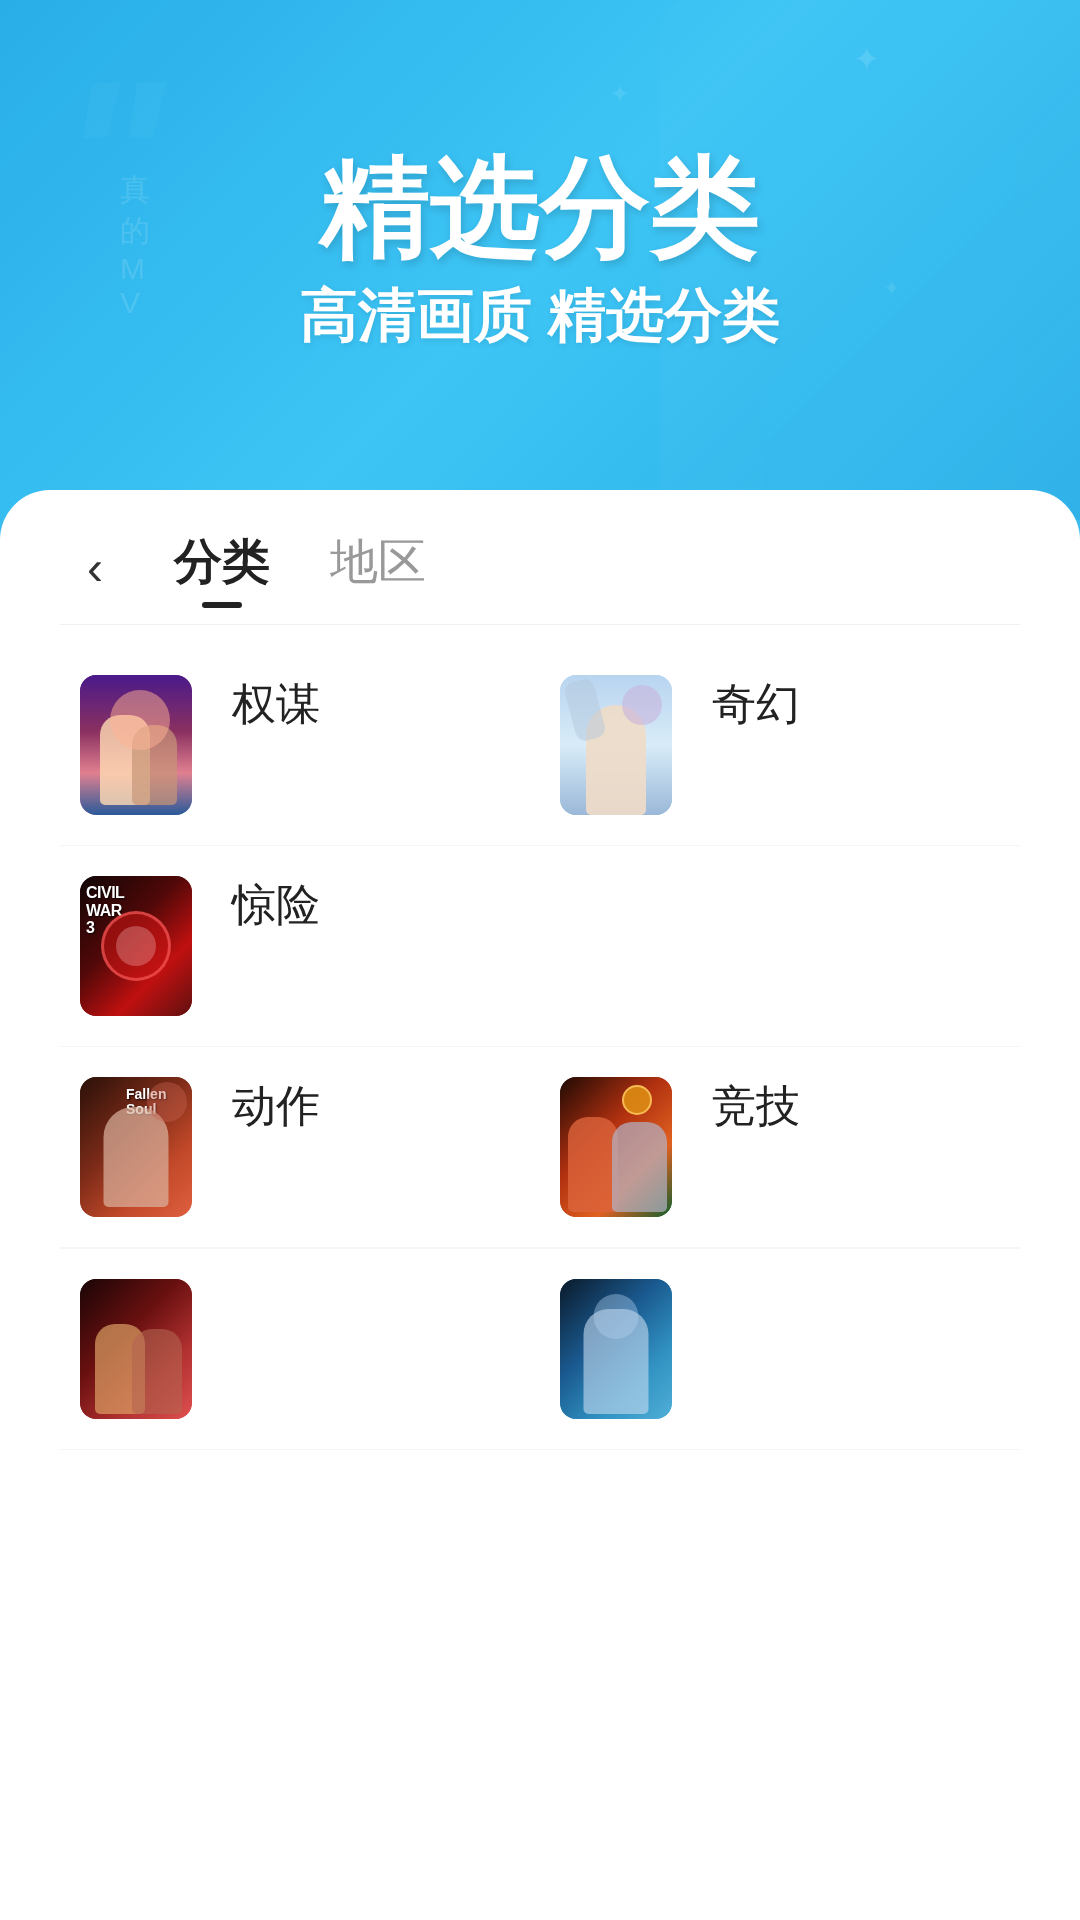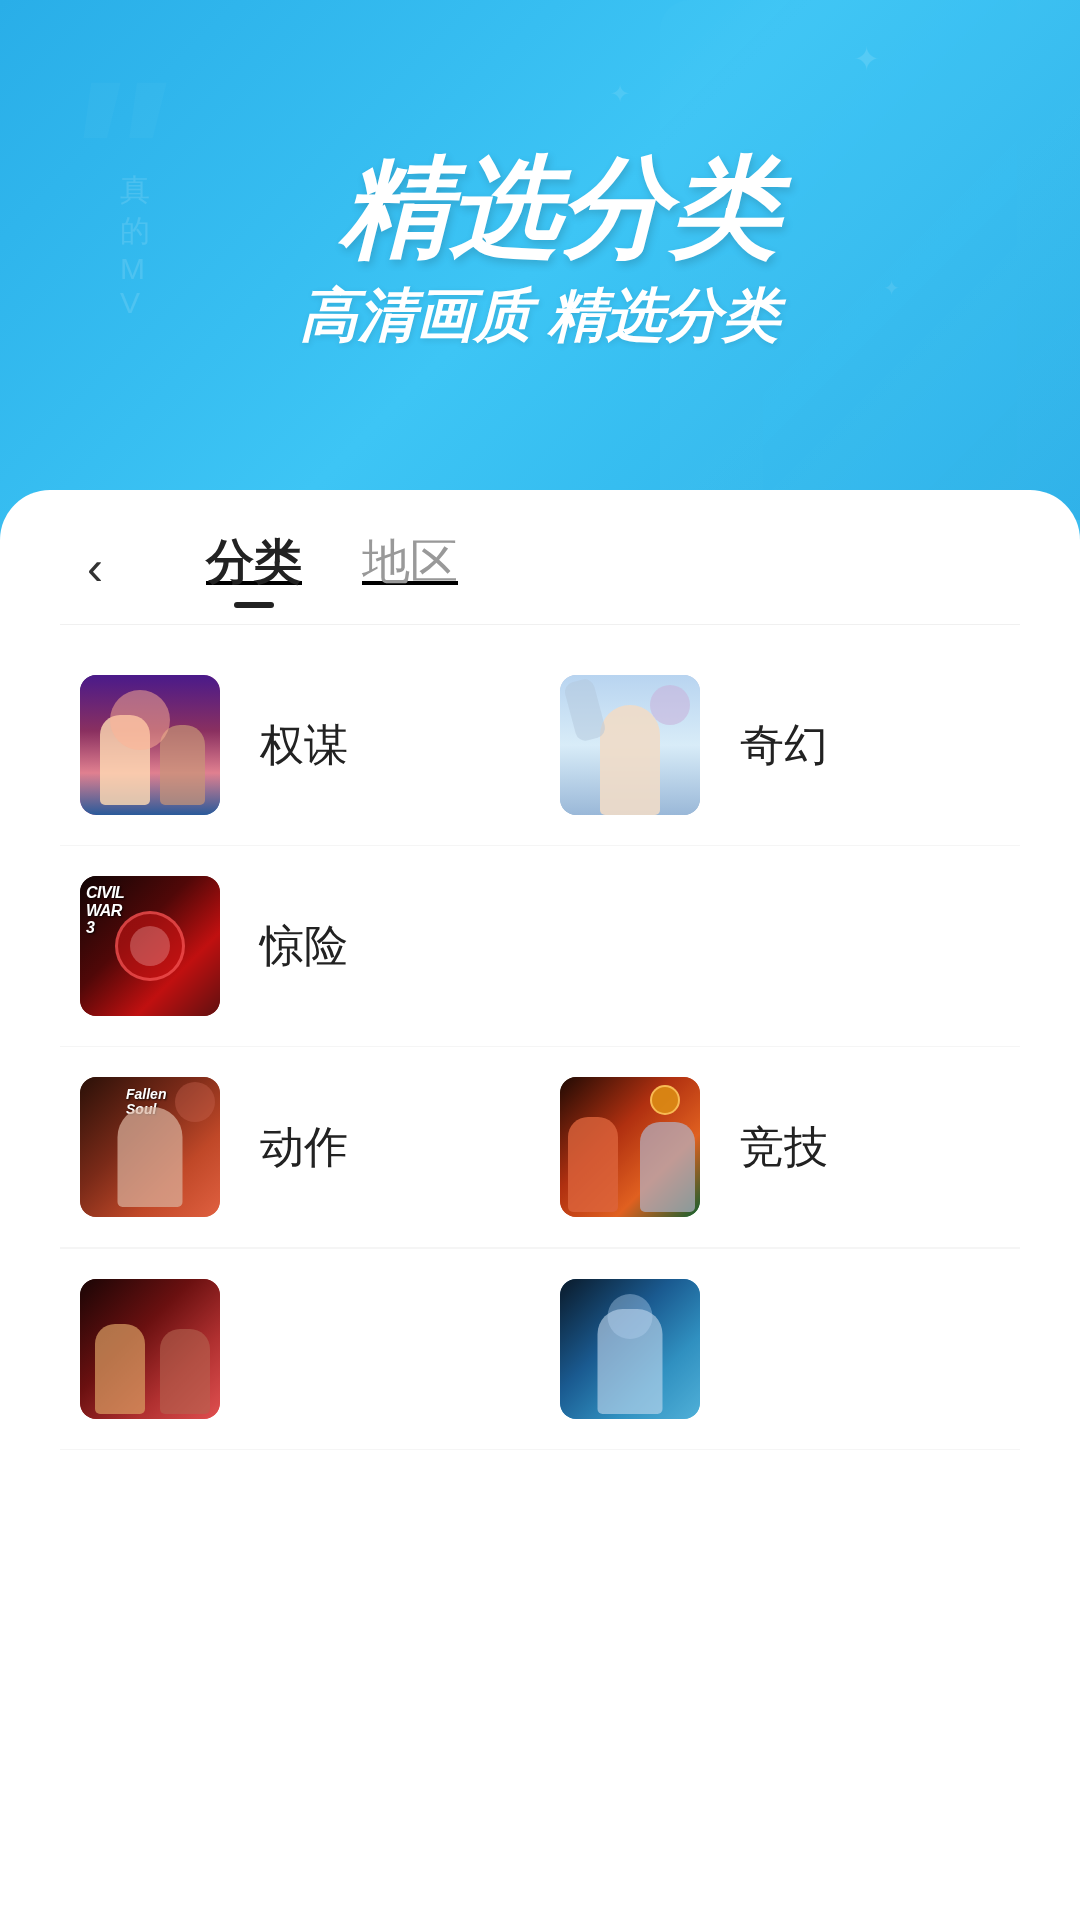--- a/index.html
+++ b/index.html
@@ -27,23 +27,22 @@
 
     .hero-bg-art {
       position: absolute;
       top: 0; left: 0; right: 0; bottom: 0;
       opacity: 0.25;
     }
 
     .hero-title {
       position: relative;
       z-index: 2;
-      text-align: right;
+      text-align: center;
       margin-bottom: 20px;
-      font-style: italic;
     }
 
     .hero-title-main {
       font-size: 110px;
       font-weight: 900;
       color: white;
       display: block;
       line-height: 1.1;
       text-shadow: 2px 4px 8px rgba(0,0,0,0.15);
     }
@@ -85,22 +84,21 @@
 
     .back-icon {
       font-size: 48px;
       color: #333;
       font-weight: 300;
     }
 
     .tabs {
       display: flex;
       gap: 60px;
-      margin-left: 76px;
-      text-decoration: underline;
+      margin-left: 44px;
     }
 
     .tab-item {
       font-size: 48px;
       font-weight: 700;
       color: #222;
       cursor: pointer;
       position: relative;
       padding-bottom: 10px;
     }
@@ -138,34 +136,33 @@
 
     .category-row {
       display: grid;
       grid-template-columns: 1fr 1fr;
       gap: 0;
       border-bottom: 1px solid #f5f5f5;
     }
 
     .category-item {
       display: flex;
-      align-items: center;
+      align-items: flex-start;
       gap: 40px;
       padding: 30px 20px;
       cursor: pointer;
     }
 
     .category-thumb {
-      width: 140px;
+      width: 112px;
       height: 140px;
       border-radius: 16px;
       flex-shrink: 0;
       overflow: hidden;
       position: relative;
-      font-style: italic;
     }
 
     
     .thumb-quanmou { background: linear-gradient(135deg, #3a1a6e 0%, #8b4fa0 40%, #e8a0b0 70%, #2a6ab0 100%); }
     .thumb-qihuan { background: linear-gradient(180deg, #b0c8e8 0%, #d0e0f0 40%, #a8c0dc 80%, #8fb0d0 100%); }
     .thumb-zhentan { background: linear-gradient(135deg, #1a2a5a 0%, #3a5090 40%, #8060a0 70%, #502080 100%); }
     .thumb-jingxian { background: linear-gradient(135deg, #1a0a0a 0%, #5a1010 40%, #c03020 70%, #801010 100%); }
     .thumb-dongzuo { background: linear-gradient(135deg, #3a1a0a 0%, #8a3a2a 40%, #c06040 70%, #e08060 100%); }
     .thumb-jingji { background: linear-gradient(135deg, #2a1a0a 0%, #c04020 40%, #e07030 70%, #208040 100%); }
     .thumb-lishi { background: linear-gradient(135deg, #1a2a3a 0%, #3a6080 40%, #c0c0c0 70%, #808080 100%); }

